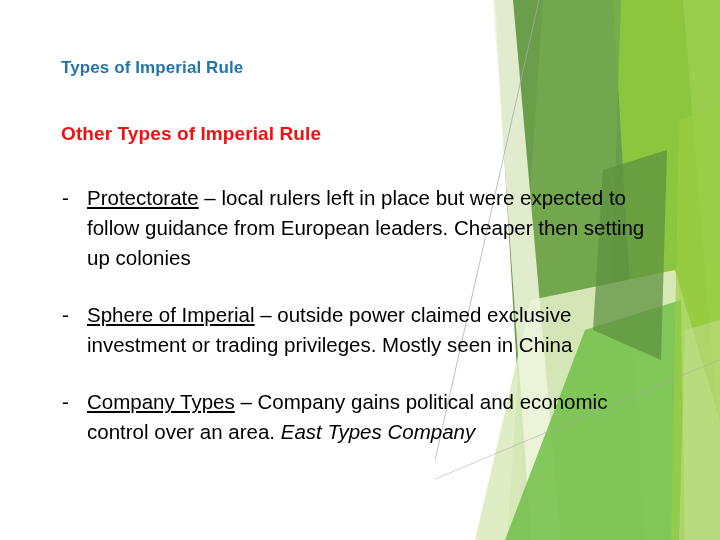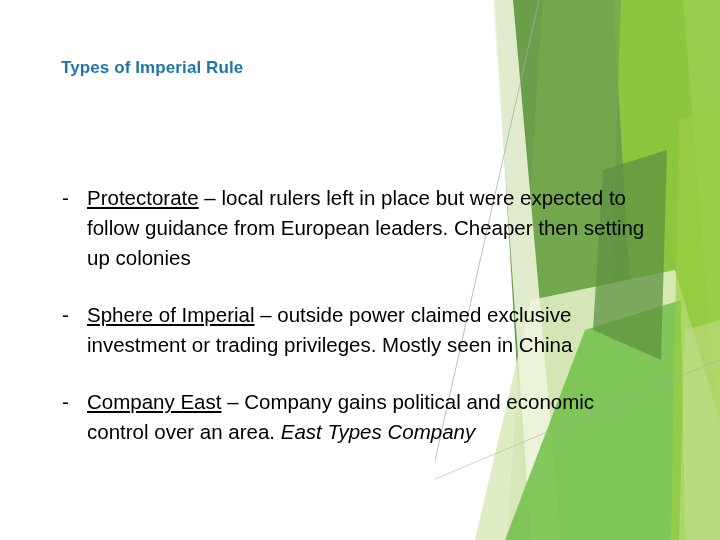--- a/index.html
+++ b/index.html
@@ -120,30 +120,31 @@
 
       <line x1="104" y1="0" x2="-18" y2="540" stroke="#A9A9A9" stroke-width="1" opacity="0.75"></line>
       <line x1="320" y1="345" x2="-50" y2="500" stroke="#A9A9A9" stroke-width="1" opacity="0.55"></line>
     </svg>
   </div>
 
   <div class="text-layer">
 
     <div class="slide-title">Types of Imperial Rule</div>
 
+    <div class="slide-subtitle">Other Types of Imperial Rule</div>
 
     <div class="bullets">
 
       <div class="bullet">
         <span class="dash">-</span><span class="term">Protectorate</span><span> – </span><span>local rulers left in place but were expected to follow guidance from European leaders. Cheaper then setting up colonies</span>
       </div>
 
       <div class="bullet">
         <span class="dash">-</span><span class="term">Sphere of Imperial</span><span> – </span><span>outside power claimed exclusive investment or trading privileges. Mostly seen in China</span>
       </div>
 
       <div class="bullet">
-        <span class="dash">-</span><span class="term">Company East</span><span> – </span><span>Company gains political and economic control over an area. </span><span class="em-italic">East Types Company</span>
+        <span class="dash">-</span><span class="term">Company Types</span><span> – </span><span>Company gains political and economic control over an area. </span><span class="em-italic">East Types Company</span>
       </div>
 
     </div>
   </div>
 </div>
 
 </body></html>

